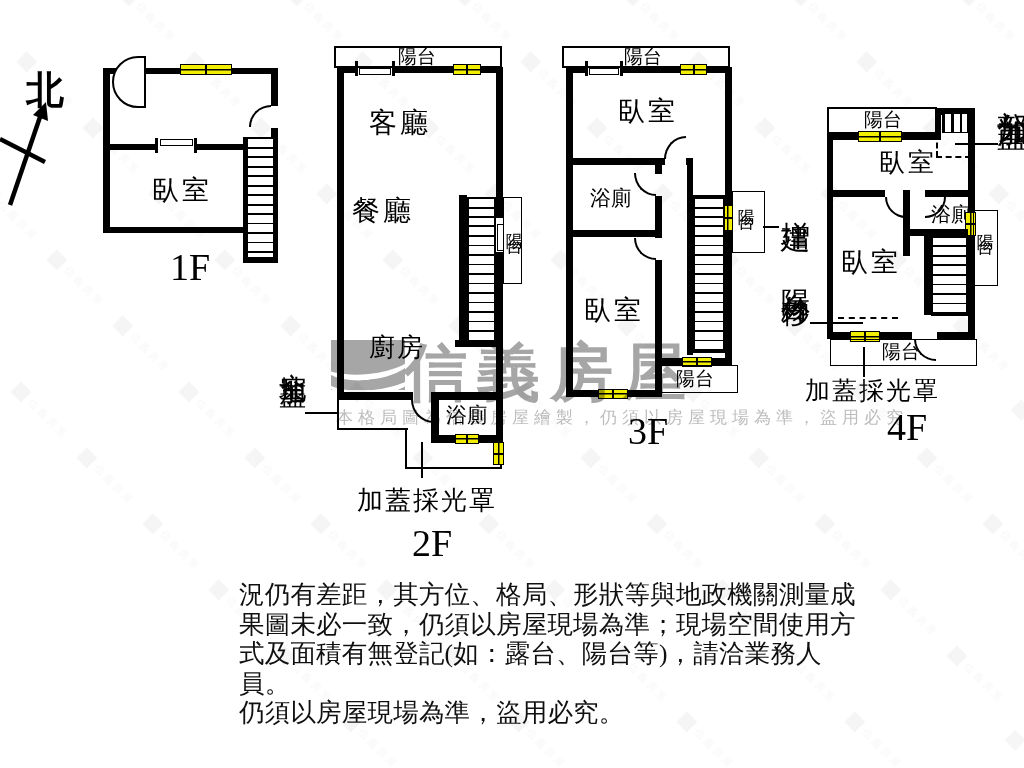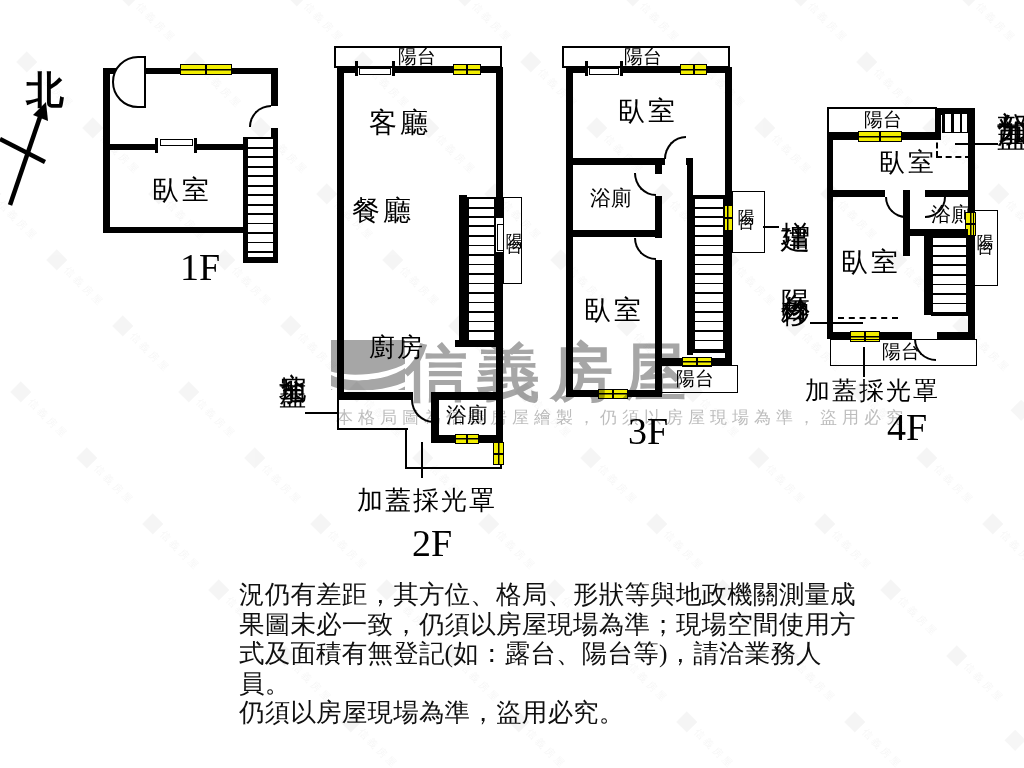--- a/index.html
+++ b/index.html
@@ -144,21 +144,21 @@
     <div class="halfdoor" style="left:112px;top:56px;width:34px;height:52px;"></div>
     <div class="winh" style="left:180px;top:64px;width:52px;height:11px;"></div>
     <div class="w" style="left:103px;top:144px;width:54px;height:6px;"></div>
     <div class="w" style="left:196px;top:144px;width:49px;height:6px;"></div>
     <div class="tick" style="left:155px;top:138px;width:3px;height:15px;"></div>
     <div class="tick" style="left:194px;top:138px;width:3px;height:15px;"></div>
     <div class="slide" style="left:160px;top:139px;width:33px;height:7px;"></div>
     <div class="stairs" style="left:243px;top:137px;width:32px;height:122px;border-left-width:5px;"></div>
     <div class="w" style="left:243px;top:257px;width:35px;height:6px;"></div>
     <div class="lbl" style="left:152px;top:176px;font-size:27px;letter-spacing:3px;">臥室</div>
-    <div class="flabel" style="left:180px;top:245px;">1F</div>
+    <div class="flabel" style="left:170px;top:245px;">1F</div>
   </div>
 
   <div>
     <div class="thin" style="left:334px;top:46px;width:168px;height:22px;"></div>
     <div class="lbl" style="left:398px;top:47px;font-size:19px;">陽台</div>
     <div class="w" style="left:337px;top:67px;width:20px;height:6px;"></div>
     <div class="w" style="left:395px;top:67px;width:58px;height:6px;"></div>
     <div class="w" style="left:481px;top:67px;width:21px;height:6px;"></div>
     <div class="winh" style="left:453px;top:64px;width:28px;height:11px;"></div>
     <div class="tick" style="left:355px;top:61px;width:3px;height:15px;"></div>

